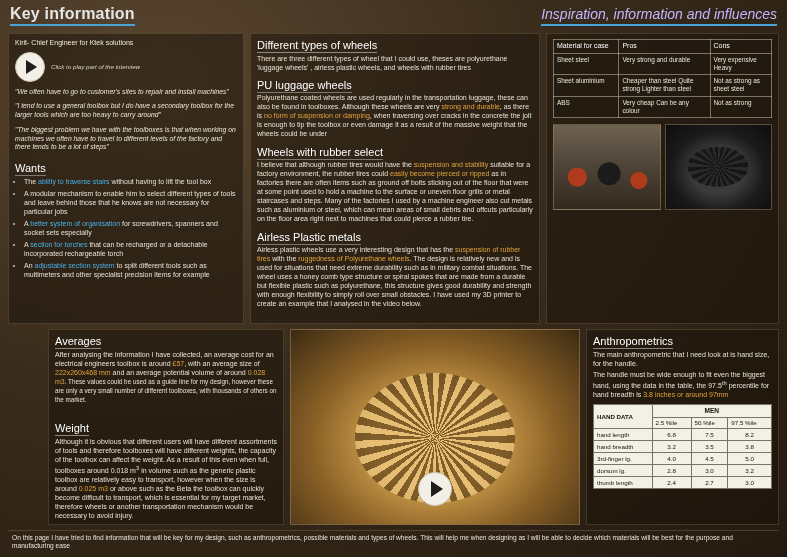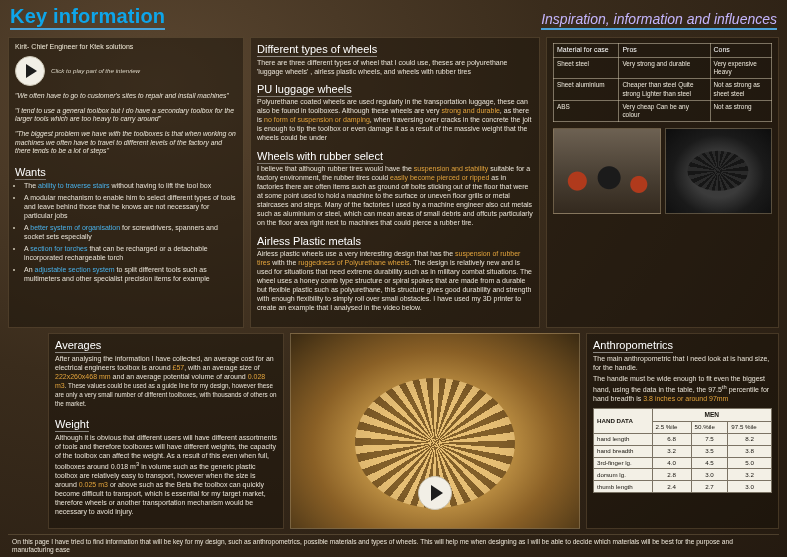--- a/index.html
+++ b/index.html
@@ -24,23 +24,23 @@
   }
 
   
   .header {
     display: flex;
     justify-content: space-between;
     align-items: flex-end;
     padding: 0 2px 2px 2px;
   }
   .hdr-left {
-    font-size: 20px;
+    font-size: 16px;
     font-weight: bold;
-    color: #0ea5e9;
+    color: #e5e5e5;
     letter-spacing: .2px;
     border-bottom: 2px solid #4aa3d8;
     padding-bottom: 1px;
     line-height: 1.05;
   }
   .hdr-right {
     font-size: 14px;
     font-style: italic;
     color: #c4b5fd;
     border-bottom: 2px solid #4aa3d8;
@@ -350,21 +350,21 @@
     </div>
   </div>
 
   <div class="mid-row">
 
     <div class="mid-left">
       <div class="panel">
         <div class="sec-title">Averages</div>
         <p><span>After analysing the information I  have collected, an average cost for an electrical engineers toolbox is around</span> <span class="lnk-o">£57</span><span>, with an average size of</span> <span class="lnk-o">222x260x468 mm</span> <span>and an average potential volume of around</span> <span class="lnk-o">0.028 m3</span><span class="mini">. These values could be used as a guide line for my design, however these are only a very small number of different toolboxes, with thousands of others on the market.</span></p>
 
-        <div class="sec-title" style="margin-top:6px;">Weight</div>
+        <div class="sec-title" style="margin-top:14px;">Weight</div>
         <p><span>Although it is obvious that different users will have different assortments of tools and therefore toolboxes will have different weights, the capacity of the toolbox can affect the weight. As a result of this even when full, toolboxes around 0.018 m</span><sup>3</sup> <span>in volume such as the generic plastic toolbox are relatively easy to transport, however when the size is around</span> <span class="lnk-o">0.025 m3</span> <span>or above such as the Beta  the toolbox can quickly become difficult to transport, which is essential for my target market, therefore wheels or another transportation mechanism would be necessary to avoid injury.</span></p>
       </div>
     </div>
 
     <div class="mid-mid">
       <div class="video-panel">
         <div class="video-play">
             <div class="play-tri"></div>
           </div>
       </div>

